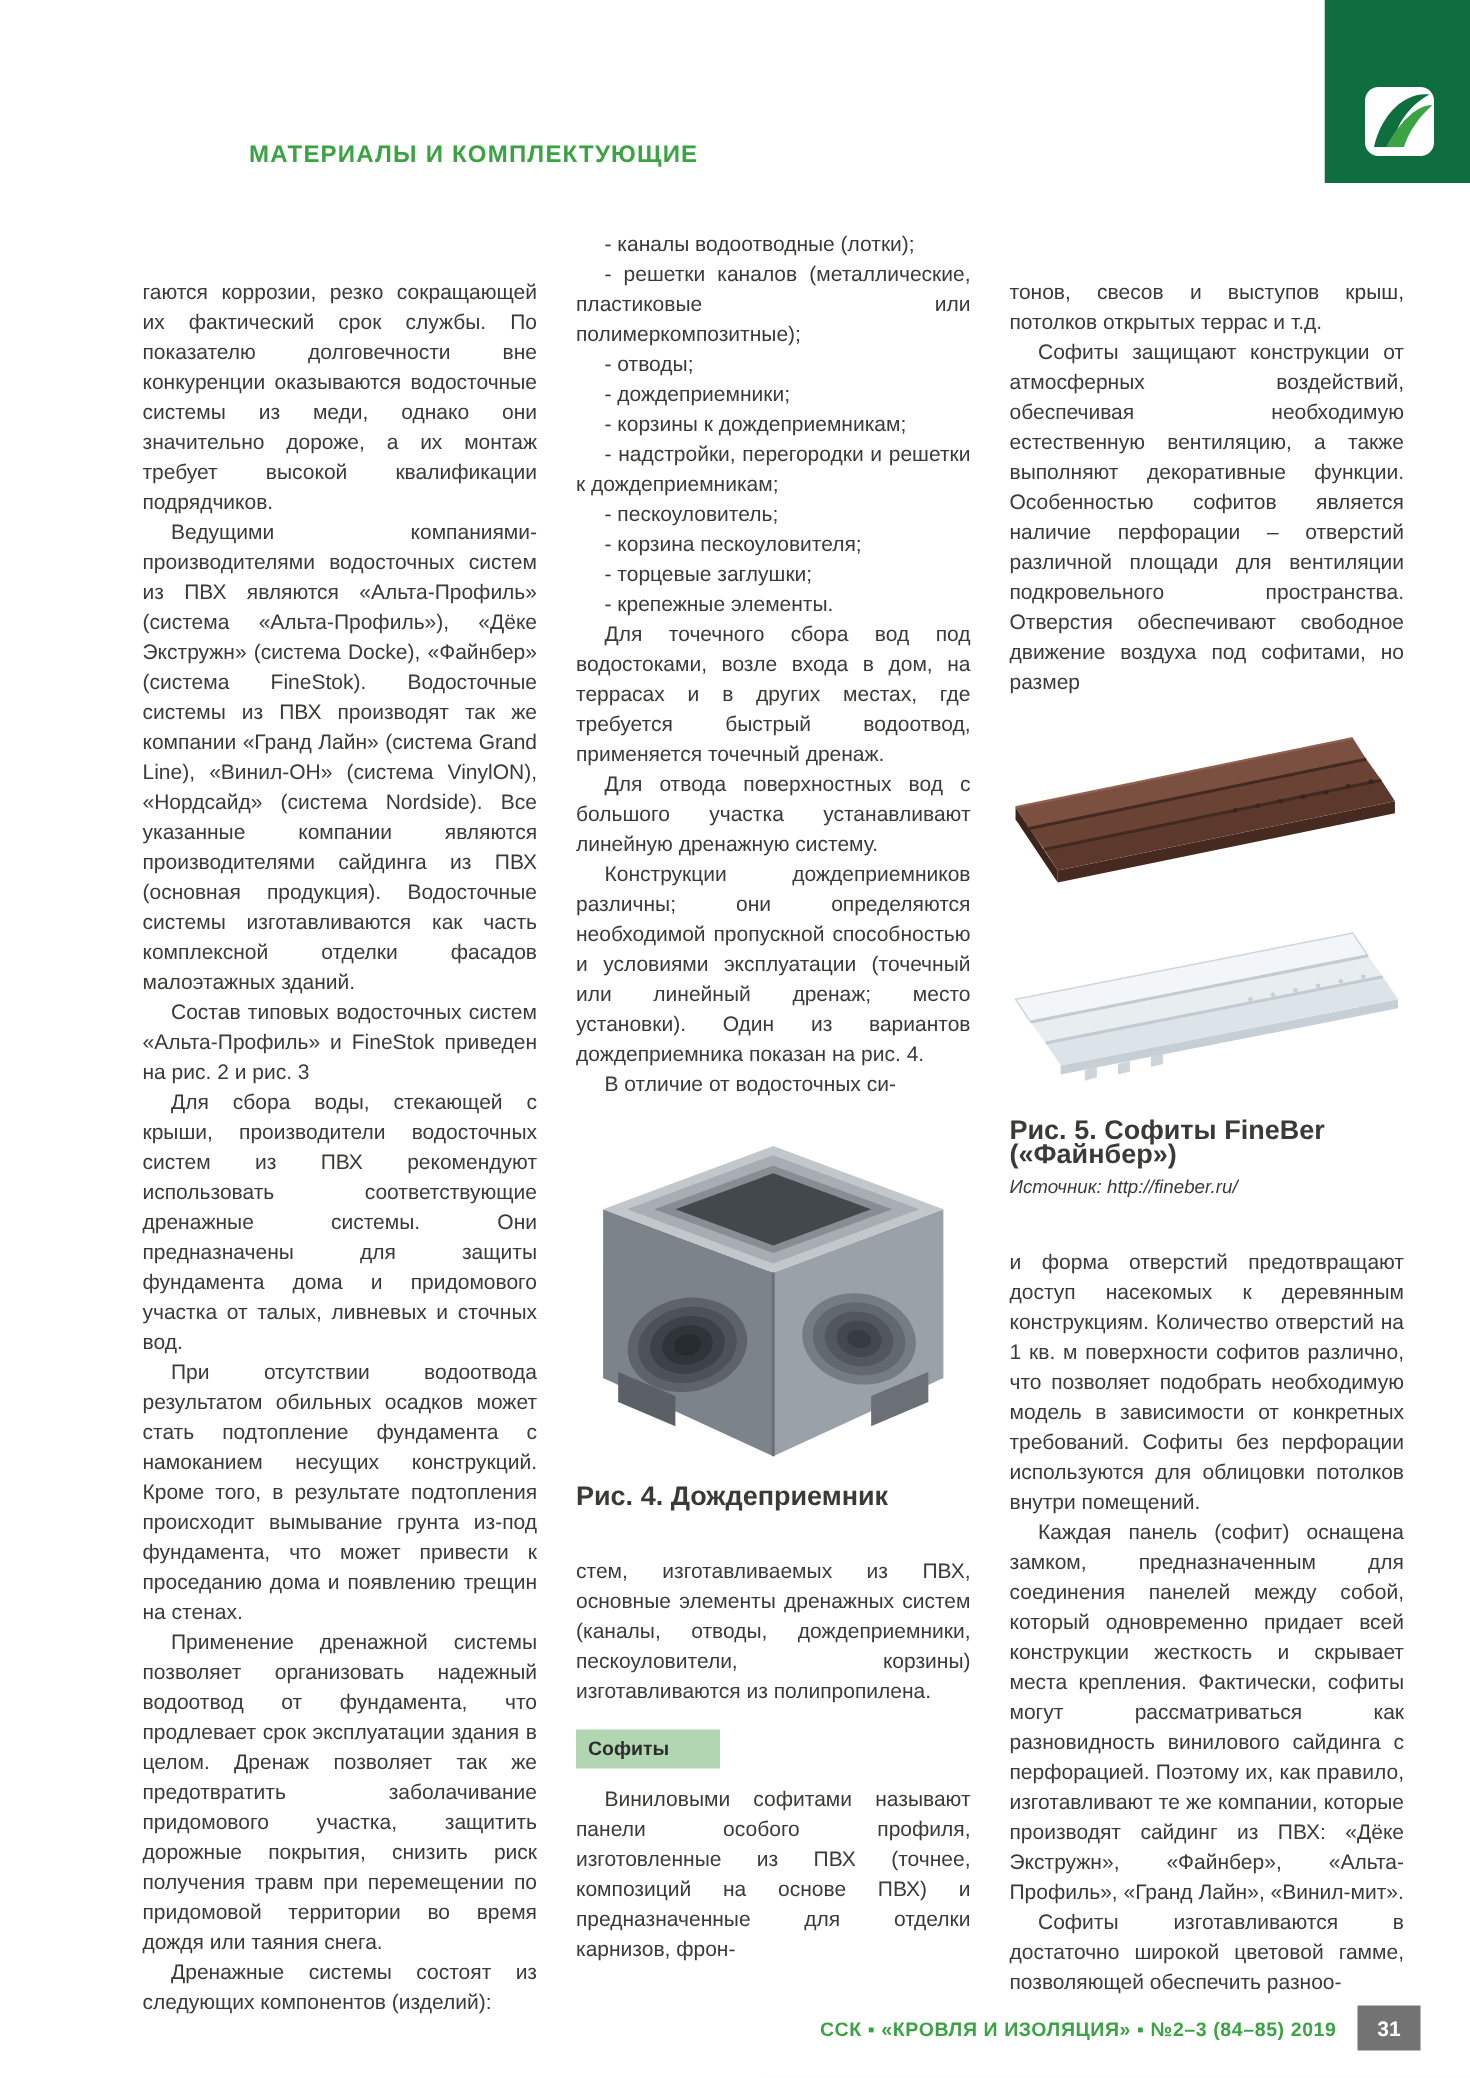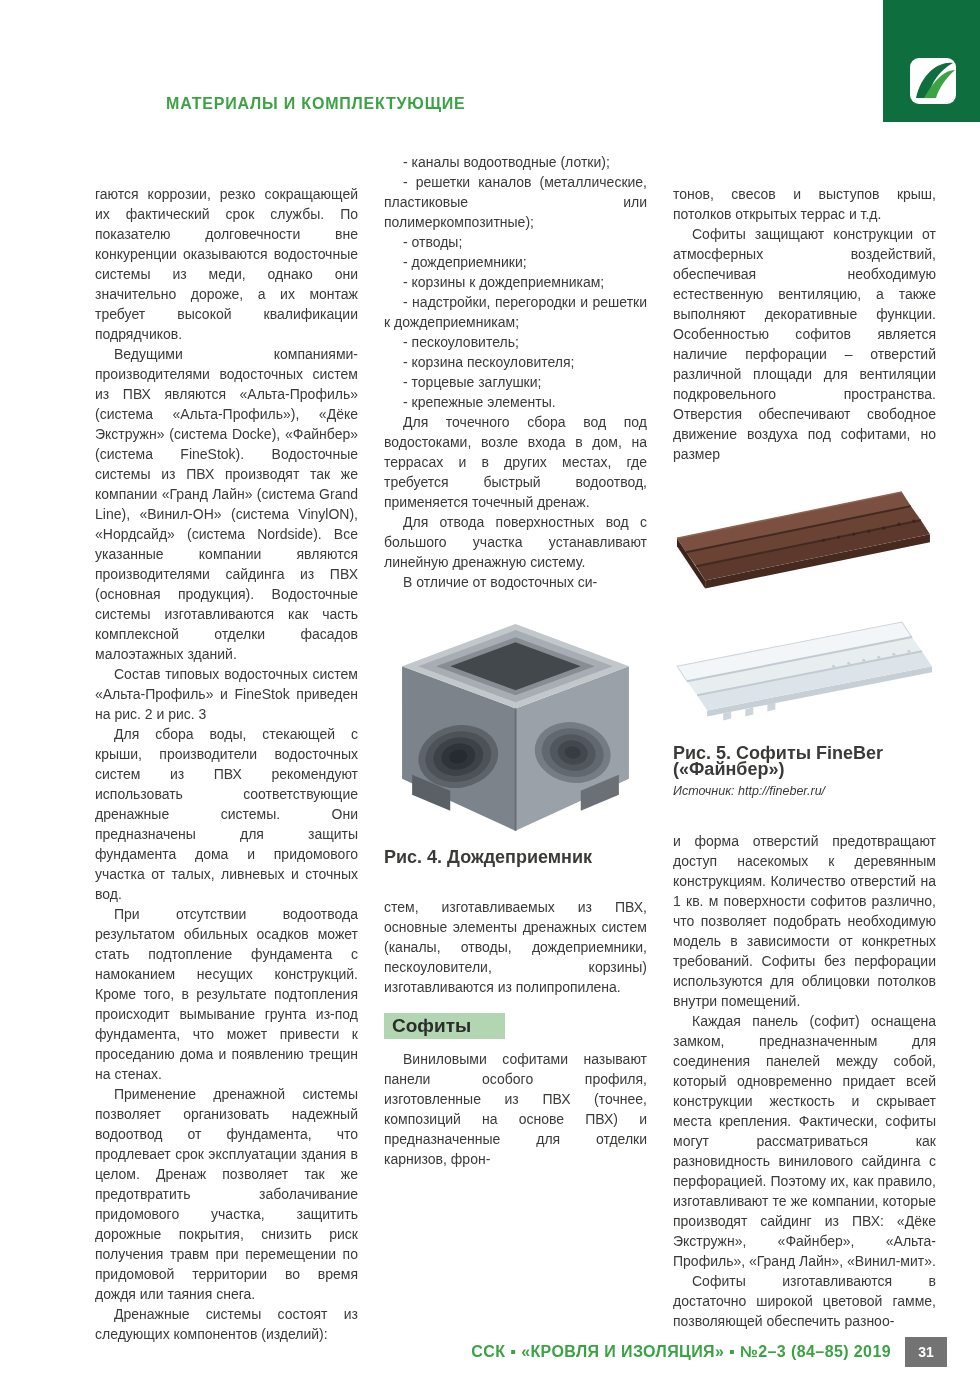--- a/index.html
+++ b/index.html
@@ -16,28 +16,28 @@
     font-size: 16px; font-weight: 700; letter-spacing: 0.8px; color: #3ca344;
   }
   .content { position: absolute; top: 152px; left: 95px; width: 841px; display: flex; gap: 26px; }
   .col { width: 263px; font-size: 14px; line-height: 20px; text-align: justify; }
   .col p { margin: 0; text-indent: 19px; }
   .col p.cont { text-indent: 0; margin-top: 32px; }
   figure.figure { margin: 12px 0 4px; }
   figure.figure svg { display: block; width: 100%; height: auto; }
   .figcap { font-size: 18px; font-weight: 700; text-indent: 0; margin: 6px 0 14px; line-height: 16px; text-align: left; }
   .source { font-size: 12.5px; font-style: italic; margin: -8px 0 14px; line-height: 16px; }
-  .subhead { margin: 16px 0 10px; font-size: 19px; font-weight: 700; }
+  .subhead { margin: 16px 0 10px; font-size: 13px; font-weight: 700; }
   .subhead .hl { background: #b2d6b2; color: #2c2c2a; padding: 3px 34px 3px 8px; display: inline-block; }
   .gap-top { margin-top: 10px; }
   .footer {
     position: absolute; top: 1337px; left: 95px; width: 852px;
     display: flex; justify-content: flex-end; align-items: center; gap: 14px;
   }
-  .journal-line { color: #3ca344; font-size: 16px; font-weight: 700; letter-spacing: 0.4px; }
+  .journal-line { color: #3ca344; font-size: 13px; font-weight: 700; letter-spacing: 0.4px; }
   .page-number {
     width: 42px; height: 30px; background: #737373; color: #ffffff;
     font-weight: 700; font-size: 14px; display: flex; align-items: center; justify-content: center;
   }
 </style>
 </head>
 <body>
 
 <div class="page">
 
@@ -71,20 +71,21 @@
       <p>- дождеприемники;</p>
       <p>- корзины к дождеприемникам;</p>
       <p>- надстройки, перегородки и решетки к дождеприемникам;</p>
       <p>- пескоуловитель;</p>
       <p>- корзина пескоуловителя;</p>
       <p>- торцевые заглушки;</p>
       <p>- крепежные элементы.</p>
 
       <p>Для точечного сбора вод под водостоками, возле входа в дом, на террасах и в других местах, где требуется быстрый водоотвод, применяется точечный дренаж.</p>
       <p>Для отвода поверхностных вод с большого участка устанавливают линейную дренажную систему.</p>
+      <p>Конструкции дождеприемников различны; они определяются необходимой пропускной способностью и условиями эксплуатации (точечный или линейный дренаж; место установки). Один из вариантов дождеприемника показан на рис. 4.</p>
       <p>В отличие от водосточных си-</p>
 
       <figure class="figure">
         <svg viewBox="0 0 262 238" aria-hidden="true">
 
           <polygon points="131,104 244,62 244,174 131,226" fill="#9aa1a8"></polygon>
           <polygon points="18,62 131,104 131,226 18,174" fill="#7c838a"></polygon>
 
           <polygon points="28,170 66,186 66,206 28,190" fill="#5a6066"></polygon>
           <polygon points="196,186 234,170 234,190 196,206" fill="#6a7076"></polygon>

